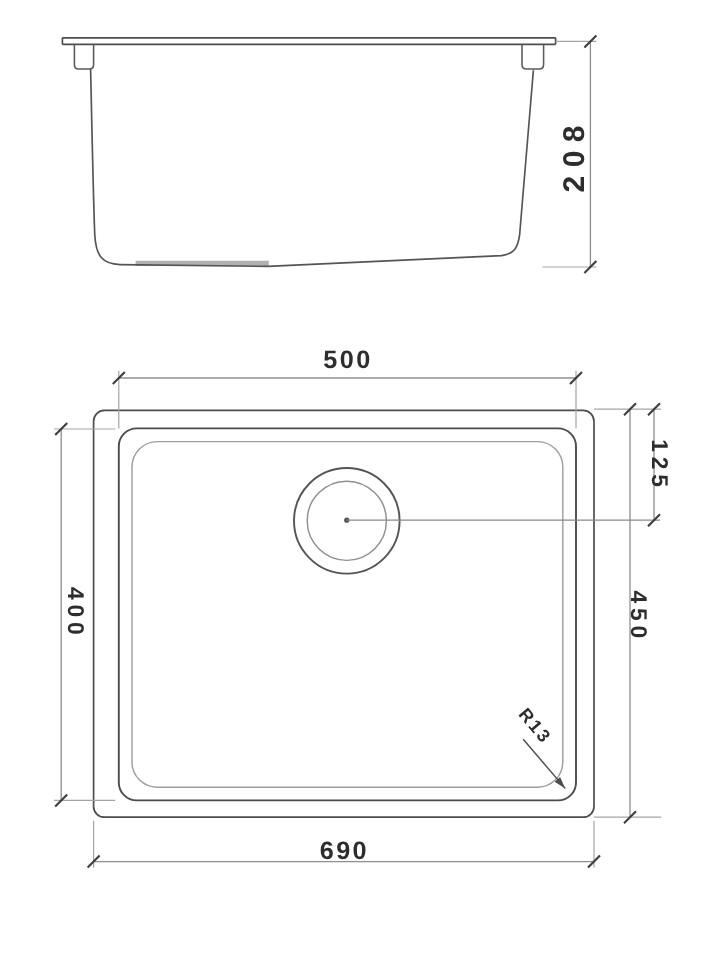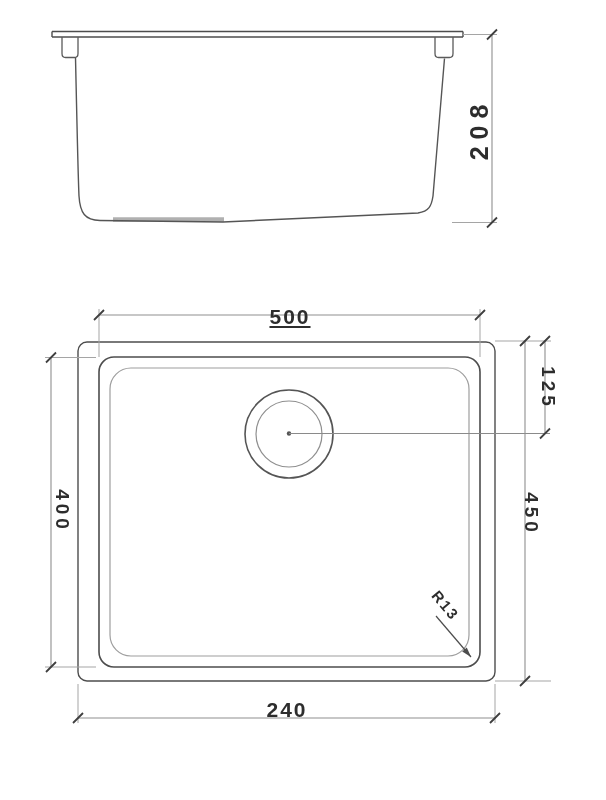--- a/index.html
+++ b/index.html
@@ -99,25 +99,25 @@
 
       <g>
         <path d="M436,616 L471,657" stroke="#4d4d4d" stroke-width="1.2"></path>
         <polygon points="471,657 462.2,651.4 466.8,647.5" fill="#4d4d4d"></polygon>
       </g>
     </g>
   </svg>
 
   <div class="dim big v270" style="left:441px;top:116px;width:76px;height:26px;">208</div>
 
-  <div class="dim h" style="left:260px;top:304px;width:60px;height:24px;text-decoration:underline;">500</div>
+  <div class="dim h" style="left:260px;top:288px;width:60px;height:24px;">500</div>
 
   <div class="dim v v90" style="left:516px;top:376px;width:66px;height:24px;">125</div>
 
   <div class="dim v v90" style="left:30px;top:499px;width:66px;height:24px;">400</div>
 
   <div class="dim v v90" style="left:499px;top:502px;width:66px;height:24px;">450</div>
 
-  <div class="dim h" style="left:257px;top:697px;width:60px;height:24px;">240</div>
+  <div class="dim h" style="left:257px;top:697px;width:60px;height:24px;">690</div>
 
   <div class="dim rad" style="left:419px;top:595px;width:54px;height:20px;">R13</div>
 
 </div>
 
 </body></html>

